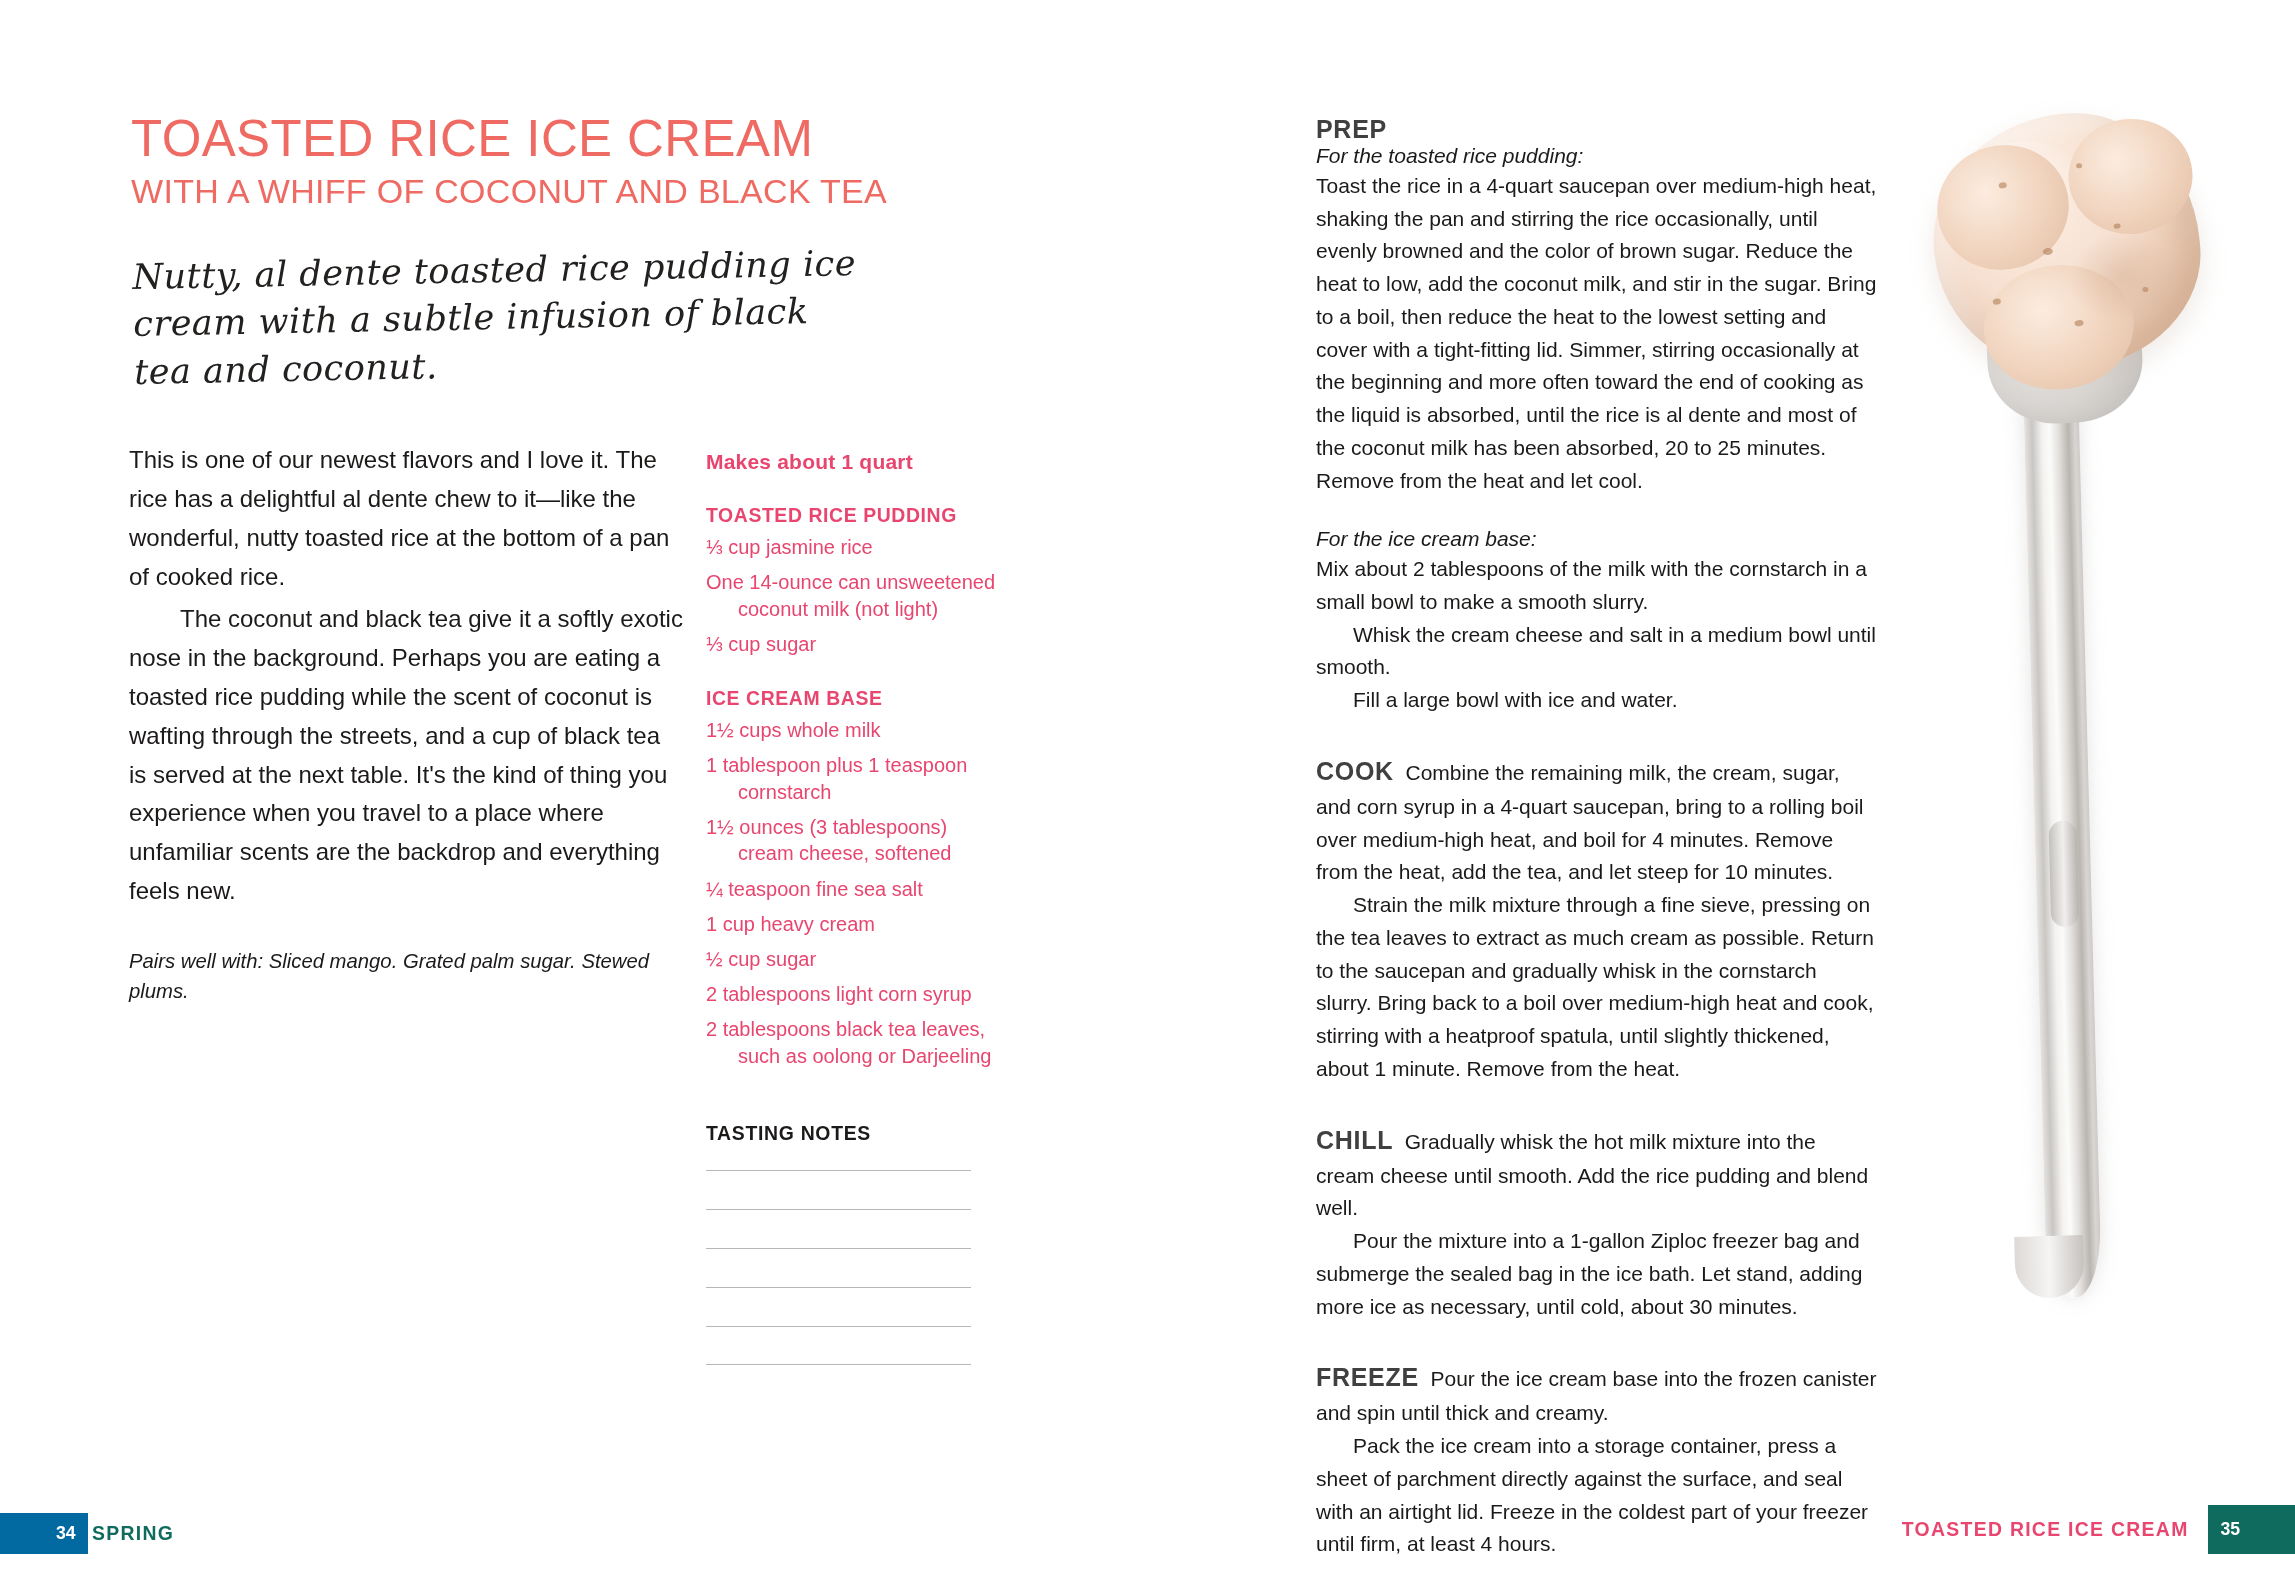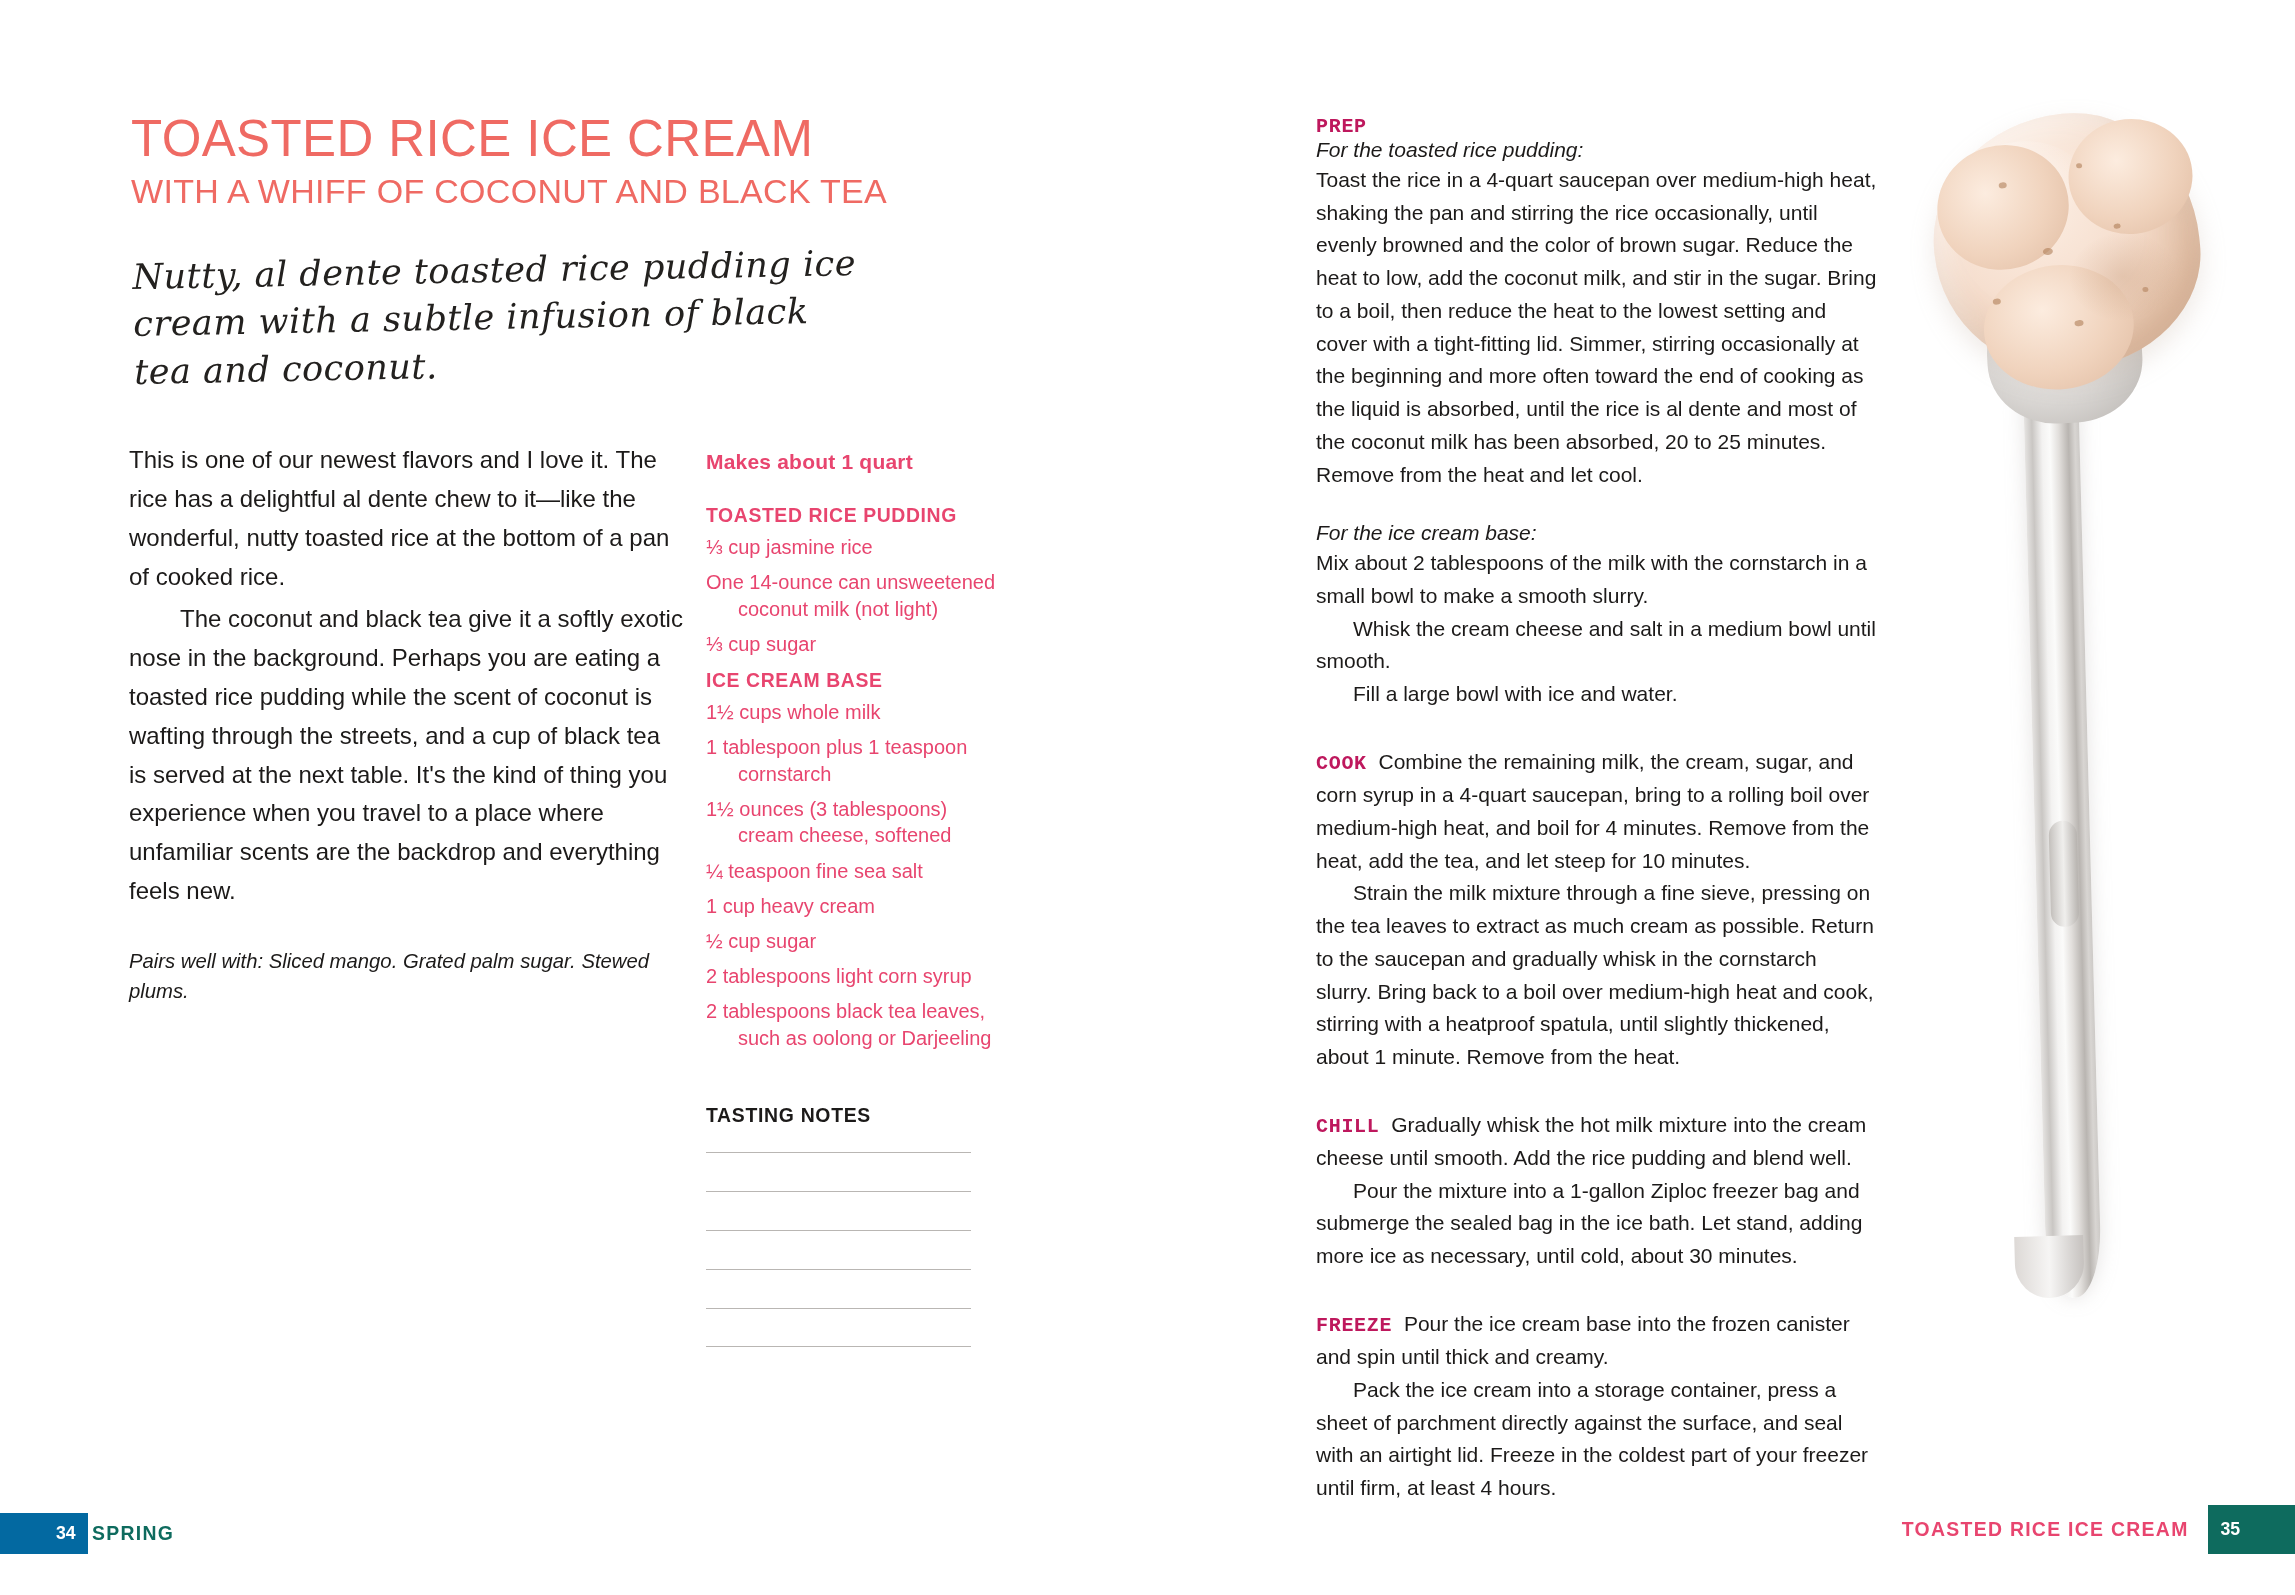--- a/index.html
+++ b/index.html
@@ -113,21 +113,21 @@
     letter-spacing: 0.2px;
   }
   .ing-group-head {
     font-family: "Liberation Sans", sans-serif;
     font-size: 19.4px;
     font-weight: 700;
     color: #e8456f;
     letter-spacing: 0.6px;
     margin: 0 0 7px 0;
   }
-  .ing-group + .ing-group { margin-top: 12px; }
+  .ing-group + .ing-group { margin-top: 30px; }
   .ing-item {
     font-family: "Liberation Sans", sans-serif;
     font-size: 20px;
     line-height: 1.32;
     color: #e8456f;
     margin-bottom: 8.8px;
     padding-left: 16px;
     text-indent: -16px;
   }
   .ing-item .cont { display: block; padding-left: 16px; text-indent: 0; }
@@ -157,24 +157,24 @@
     width: 1148px;
     height: 1595px;
   }
   .method-col {
     position: absolute;
     left: 168px;
     top: 115px;
     width: 561px;
   }
   .step-head {
-    font-family: Liberation Mono, monospace;
-    font-size: 20px;
-    font-weight: 700;
-    color: #be185d;
+    font-family: Liberation Sans, sans-serif;
+    font-size: 25px;
+    font-weight: 700;
+    color: #404040;
     letter-spacing: 0.7px;
     display: inline;
   }
   .sub-head {
     font-family: "Liberation Sans", sans-serif;
     font-style: italic;
     font-size: 21px;
     color: #1c1a19;
     margin: 0 0 1.8px 0;
   }

